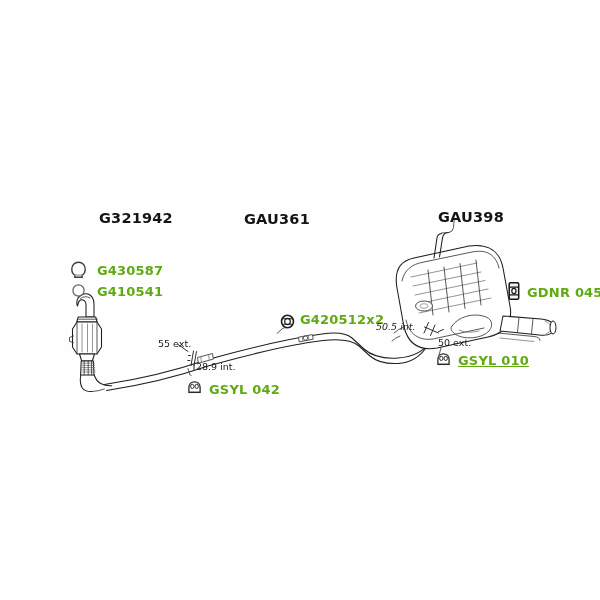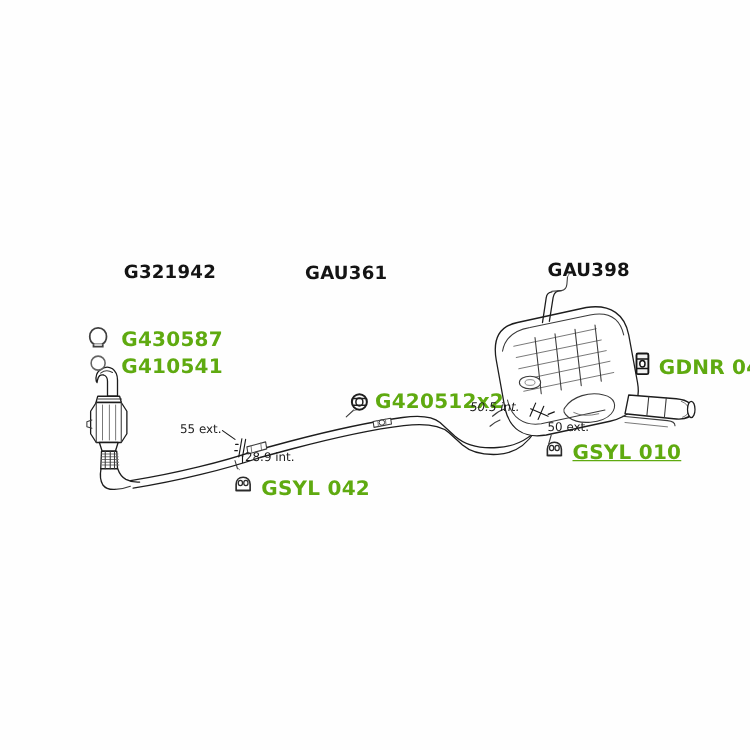--- a/index.html
+++ b/index.html
@@ -33,21 +33,21 @@
     line-height: 1;
   }
   .assembly-title {
     font-weight: bold;
     font-size: 14.5px;
     color: #141414;
     letter-spacing: 0.2px;
   }
   .part-code {
     font-weight: bold;
-    font-size: 16px;
+    font-size: 13px;
     letter-spacing: 0.2px;
   }
   .dim-text {
     font-size: 9.5px;
     color: #1c1c1c;
     font-weight: normal;
   }
 </style>
 </head>
 <body>
@@ -282,18 +282,18 @@
   <div class="label assembly-title" style="left:244px; top:212px;">GAU361</div>
   <div class="label assembly-title" style="left:438px; top:210px;">GAU398</div>
 
   <div class="label part-code" style="left:97px; top:264px; color:#5faa10;">G430587</div>
   <div class="label part-code" style="left:97px; top:285px; color:#5faa10;">G410541</div>
   <div class="label part-code" style="left:300px; top:313px; color:#5faa10;">G420512x2</div>
   <div class="label part-code" style="left:458px; top:354px; color:#5faa10;text-decoration:underline;">GSYL 010</div>
   <div class="label part-code" style="left:209px; top:383px; color:#5faa10;">GSYL 042</div>
   <div class="label part-code" style="left:527px; top:286px; color:#5faa10;">GDNR 045</div>
 
-  <div class="label dim-text" style="left:144px; top:339px;">55 ext.</div>
+  <div class="label dim-text" style="left:158px; top:339px;">55 ext.</div>
   <div class="label dim-text" style="left:196px; top:362px;">28.9 int.</div>
   <div class="label dim-text" style="left:376px; top:322px;font-style:italic;">50.5 int.</div>
   <div class="label dim-text" style="left:438px; top:338px;">50 ext.</div>
 
 </div>
 
 </body></html>

